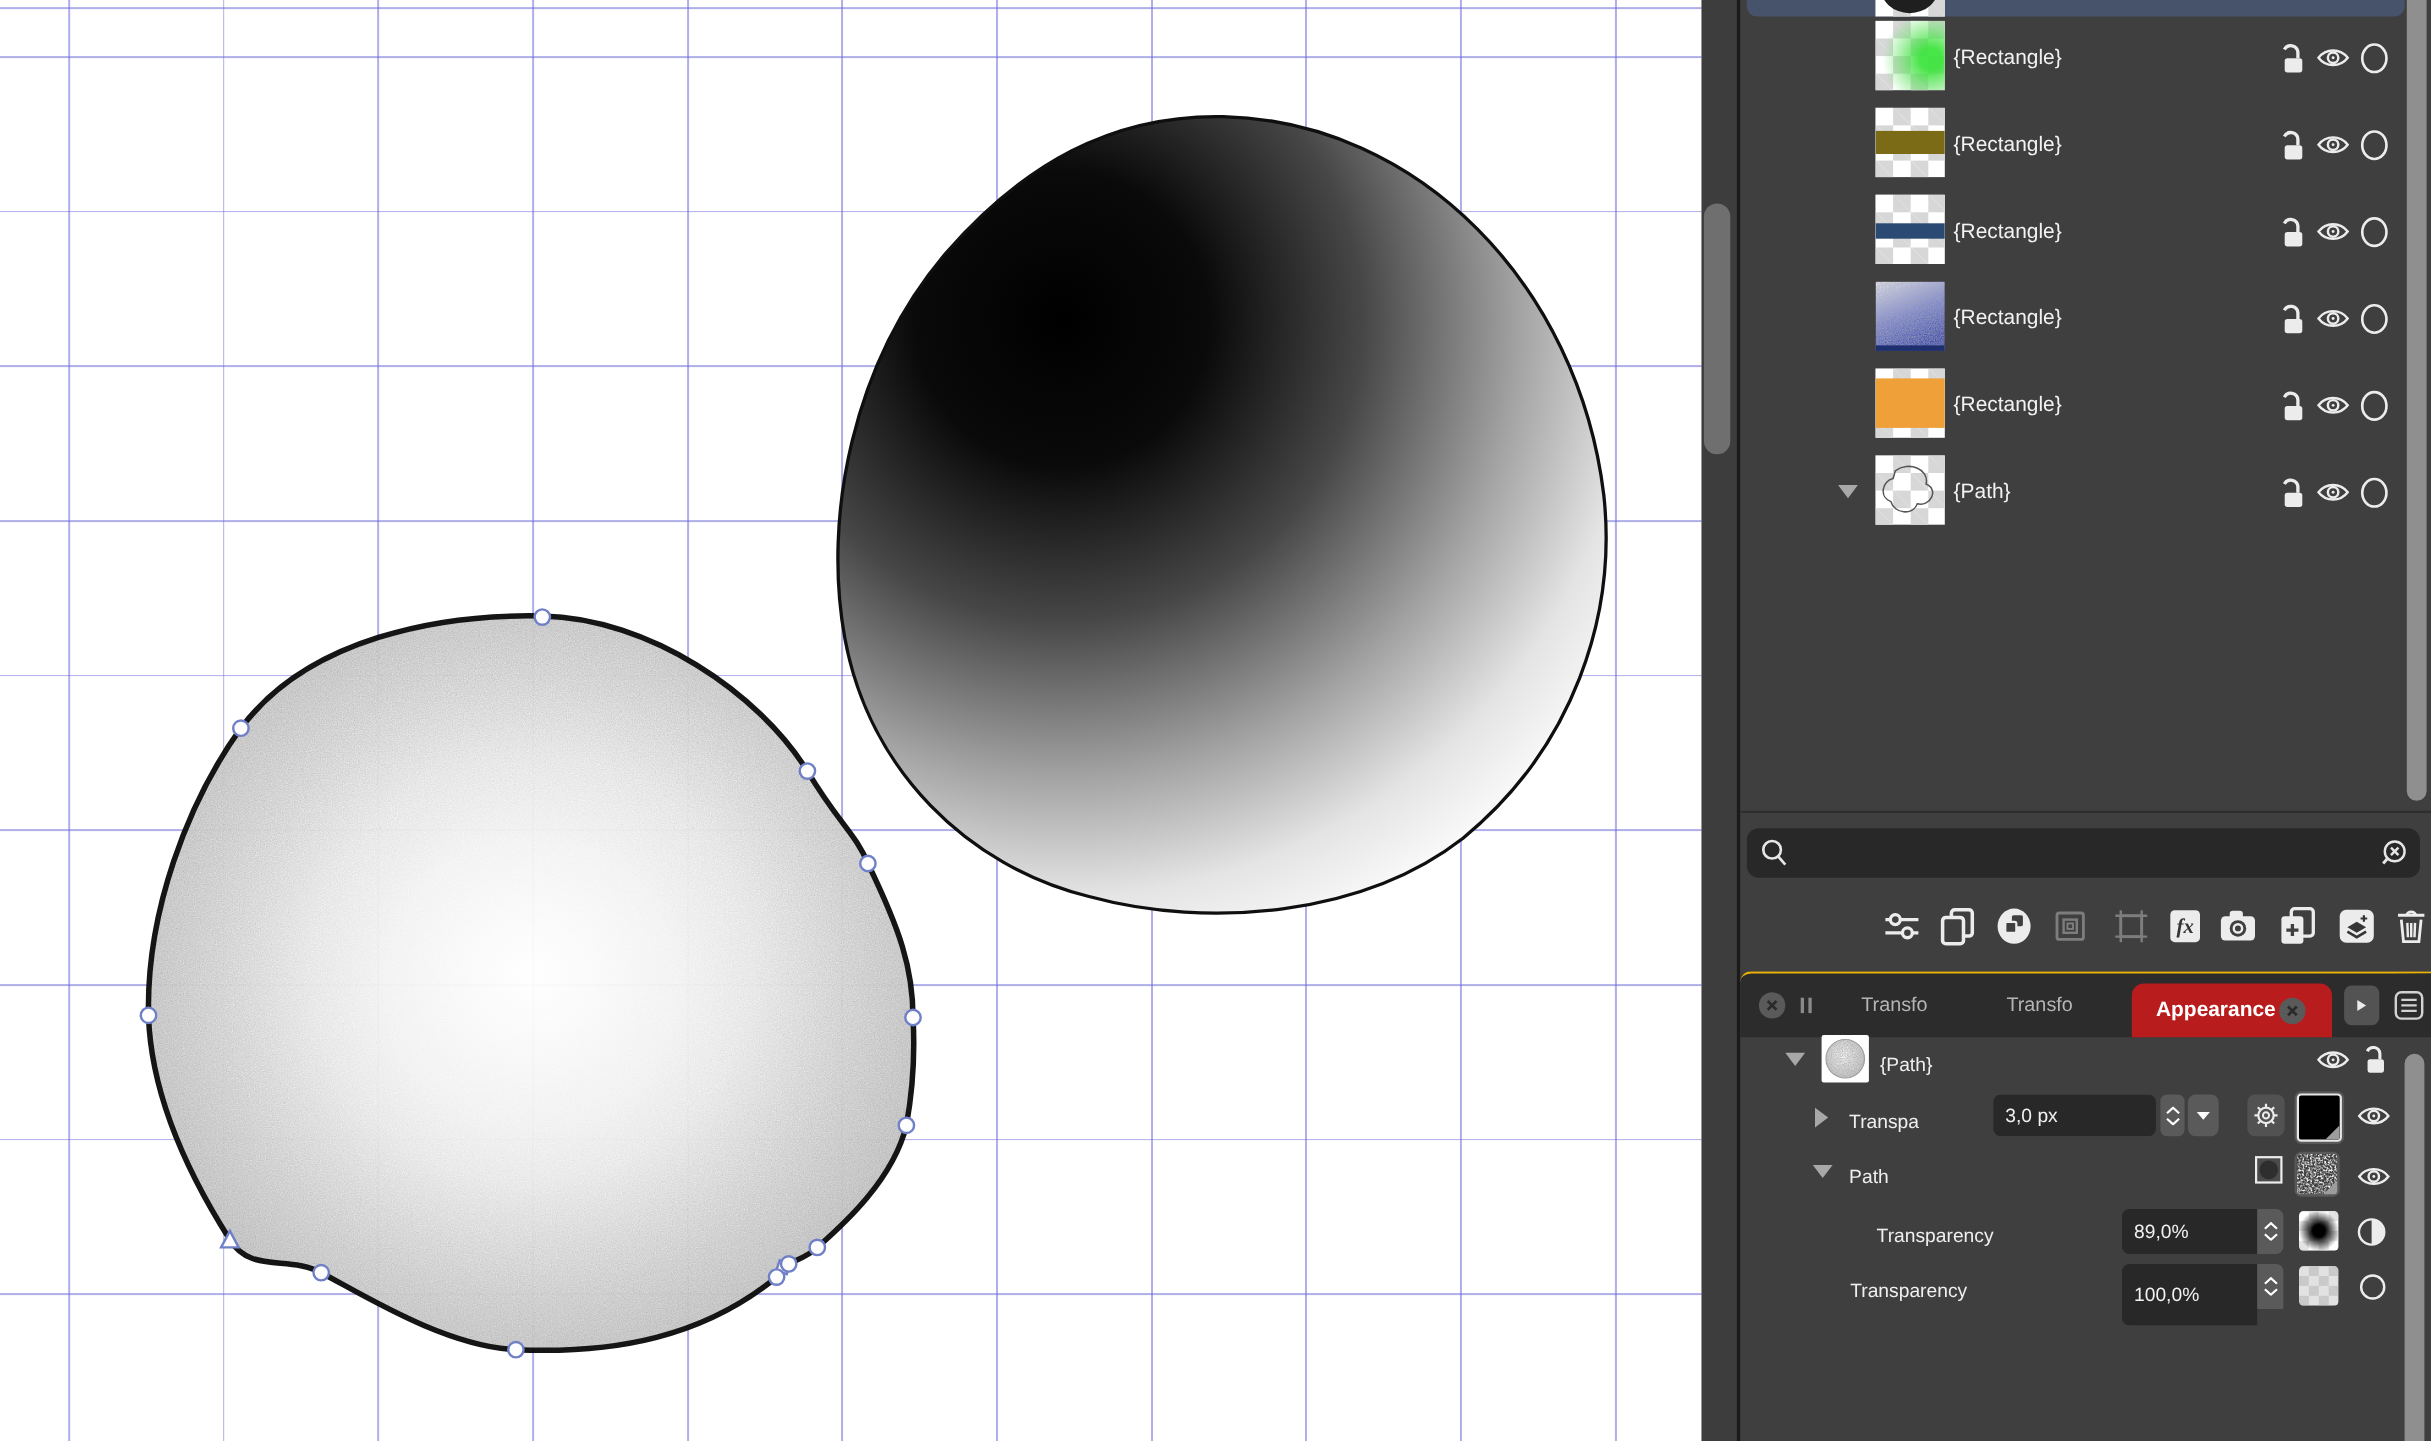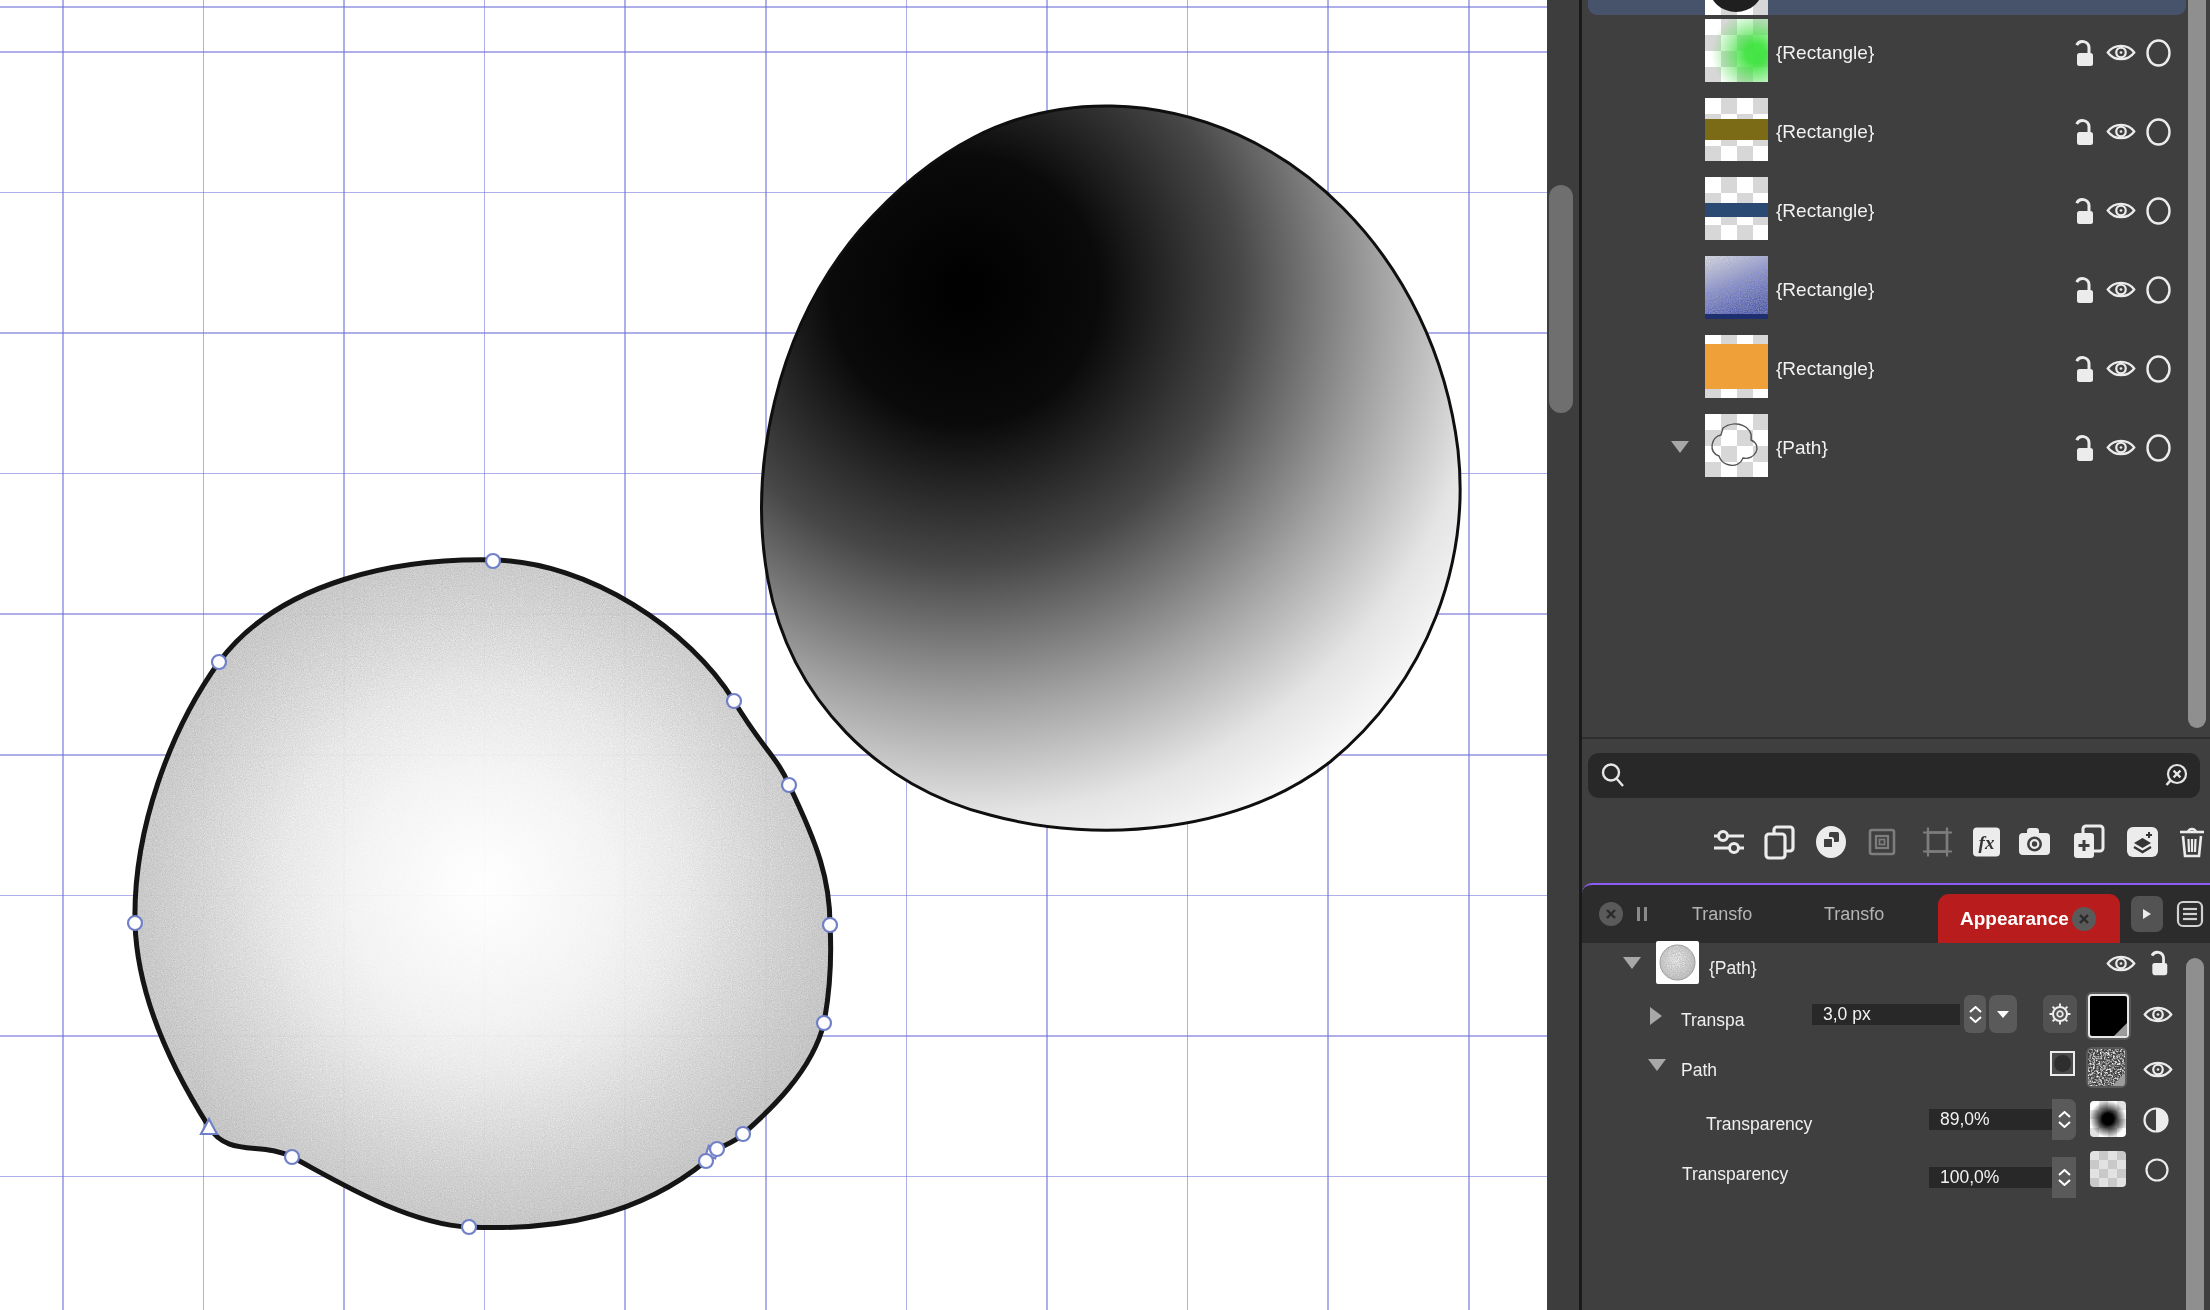--- a/index.html
+++ b/index.html
@@ -53,34 +53,34 @@
                     font-family:"Liberation Sans",sans-serif;padding:0 8px;}
   #layers-toolbar{position:absolute;left:0;top:820px;width:628px;height:44px;}
   .tbi{position:absolute;top:50%;transform:translateY(-50%);}
 
   
   .vthumb{position:absolute;background:#8f8f8f;}
   #layers-vscroll{left:606px;top:-12px;width:18px;height:740px;border-radius:9px;}
   #appear-vscroll{left:604px;top:958px;width:18px;height:360px;border-radius:9px 9px 0 0;}
 
   
-  #tabbar{position:absolute;left:0;top:883px;width:628px;height:58px;background:#2c2c2c;border-top:2px solid #8b5cf6;border-radius:10px 0 0 0;text-align:center;}
+  #tabbar{position:absolute;left:0;top:883px;width:628px;height:58px;background:#2c2c2c;border-top:2px solid #eab308;border-radius:10px 0 0 0;text-align:center;}
   .tab-label{color:#b4b4b4;font-size:18px;position:absolute;top:50%;transform:translateY(-50%);white-space:nowrap;}
   #tab-active{position:absolute;left:356px;top:9px;width:182px;height:49px;background:#b91c1c;border-radius:11px 11px 0 0;}
   #tab-active .tab-label{color:#fff;font-weight:bold;font-size:19px;left:22px;}
   .xcirc{width:24px;height:24px;border-radius:50%;background:#5a5a5a;display:flex;align-items:center;justify-content:center;position:absolute;top:50%;transform:translateY(-50%);}
   .grip{position:absolute;top:50%;transform:translateY(-50%);display:flex;gap:4px;}
   .grip i{display:block;width:3px;height:14px;background:#8a8a8a;}
   .tab-btn{position:absolute;top:50%;transform:translateY(-50%);border-radius:7px;background:#535353;display:flex;align-items:center;justify-content:center;}
 
   
   #appearance{position:absolute;left:0;top:941px;width:628px;height:369px;}
   .arow{position:absolute;left:0;width:604px;}
   .alabel{color:#efefef;font-size:17.5px;position:absolute;top:50%;transform:translateY(-50%);white-space:nowrap;}
-  .valbox{position:absolute;display:flex;border-radius:7px;overflow:hidden;align-items:center;}
+  .valbox{position:absolute;display:flex;border-radius:7px;overflow:hidden;}
   .valbox .vtext{background:#282828;color:#f2f2f2;font-size:17.5px;display:flex;align-items:center;padding-left:11px;}
   .stepper{background:#5a5a5a;display:flex;flex-direction:column;align-items:center;justify-content:center;gap:3px;}
   .ctrl-btn{background:#5a5a5a;border-radius:7px;display:flex;align-items:center;justify-content:center;}
   .swatch{position:absolute;border-radius:4px;overflow:hidden;box-shadow:0 0 0 2px #595959;}
   .fold{position:absolute;right:0;bottom:0;width:0;height:0;border-left:13px solid transparent;border-bottom:13px solid #9c9c9c;}
 </style>
 </head>
 <body>
 
 <div id="root">

